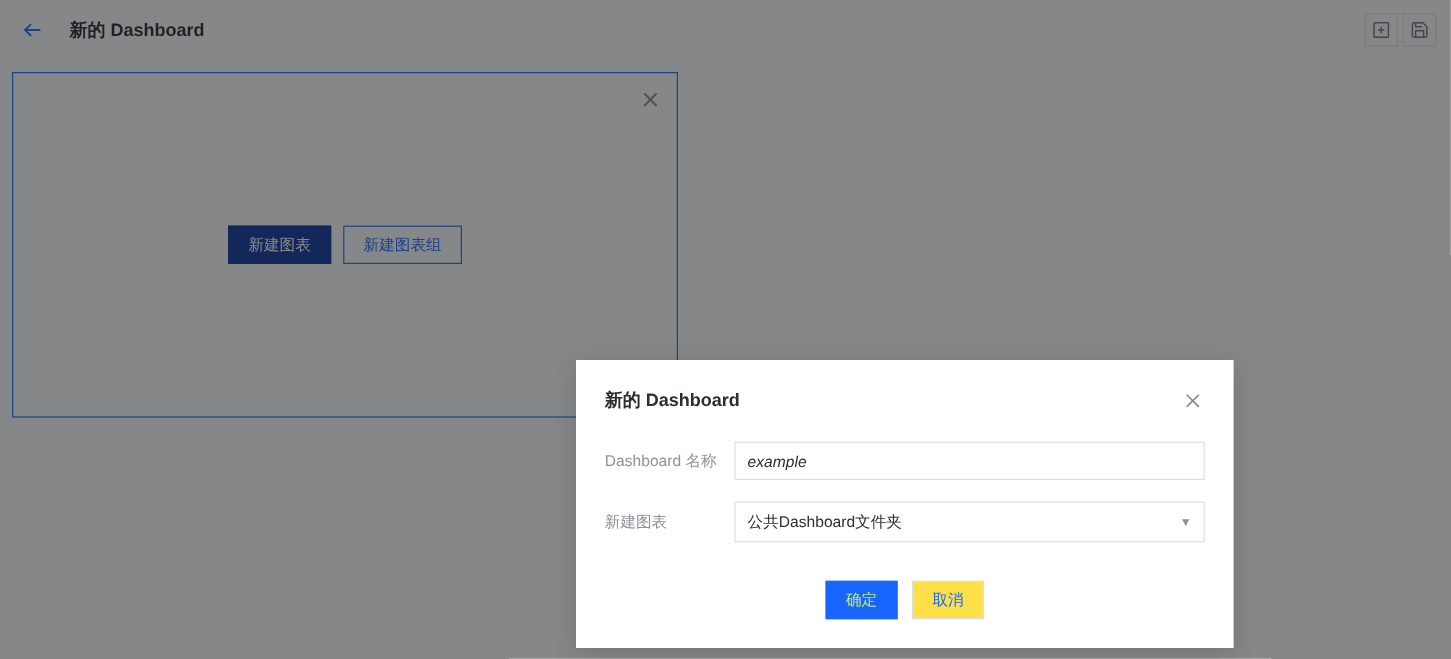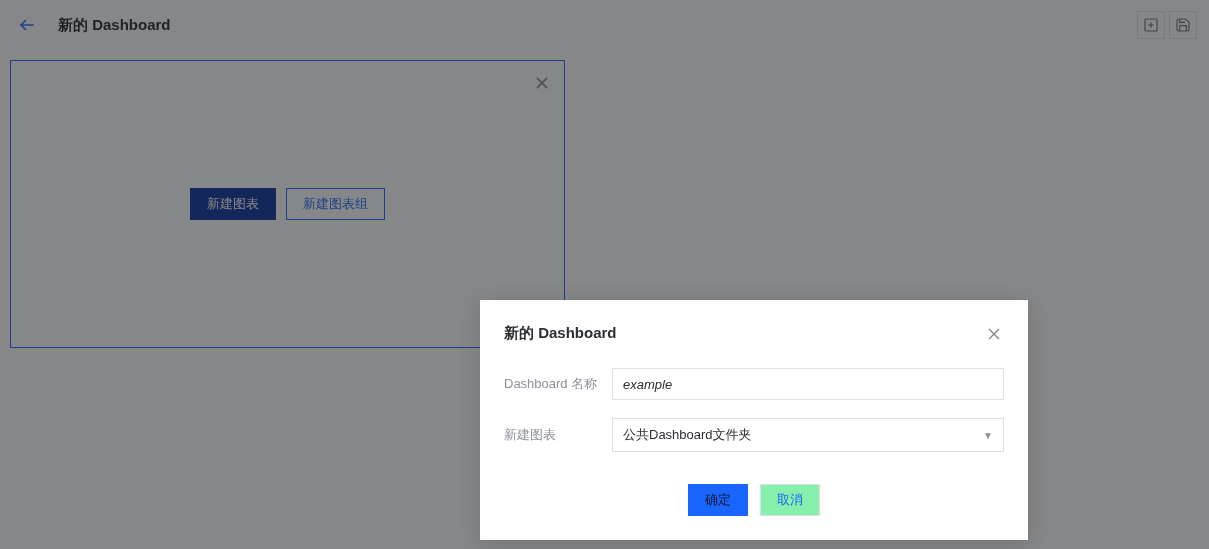--- a/index.html
+++ b/index.html
@@ -170,27 +170,27 @@
       font-size: 10px;
     }
     .modal-footer {
       display: flex;
       justify-content: center;
       gap: 12px;
       margin-top: 32px;
     }
     .btn-primary {
       background: #1966ff;
-      color: #0f172a;
+      color: #bef264;
       border-color: #1966ff;
       min-width: 60px;
       justify-content: center;
     }
     .btn-default {
-      background: #86efac;
+      background: #fde047;
       color: #1966ff;
       border: 1px solid #dcdfe6;
       min-width: 60px;
       justify-content: center;
     }
     svg { display: block; }
   </style>
 </head>
 <body>
 

